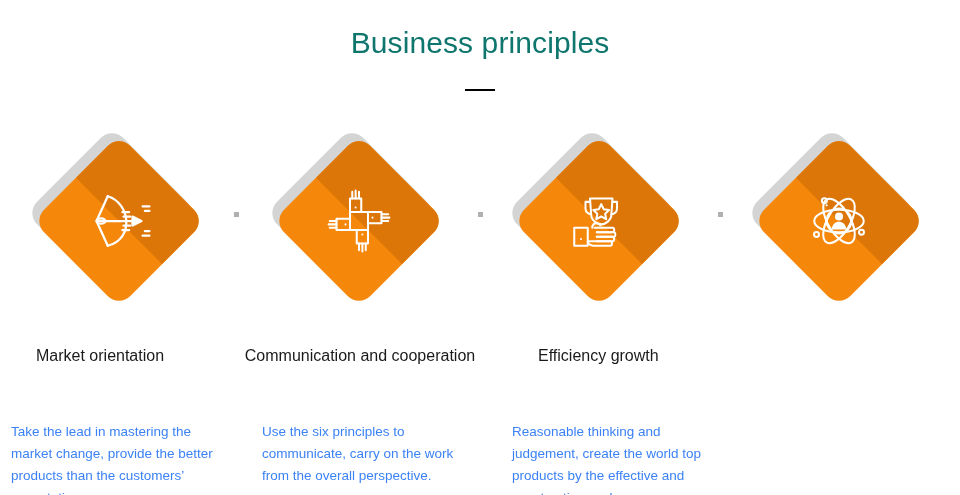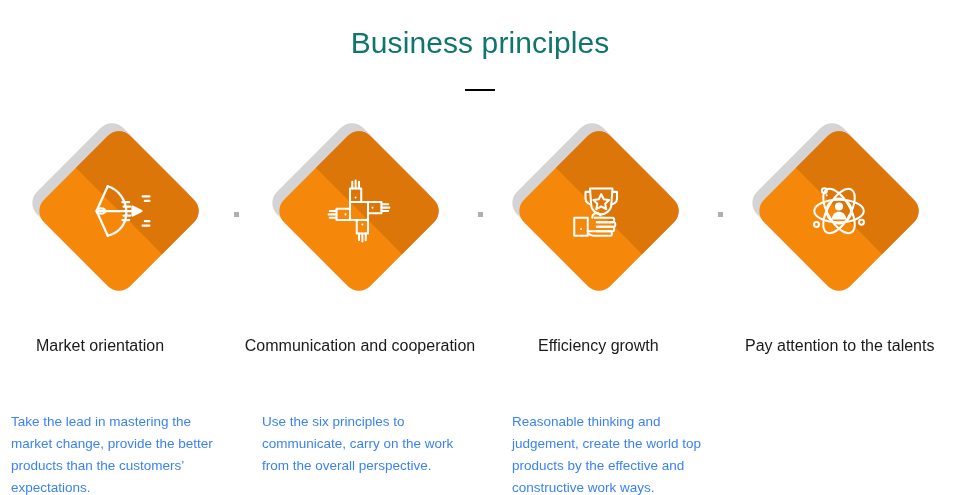--- a/index.html
+++ b/index.html
@@ -41,21 +41,21 @@
   
   .columns {
     position: absolute;
     left: 0;
     top: 0;
     width: 960px;
     height: 495px;
   }
   .col {
     position: absolute;
-    top: 2px;
+    top: 12px;
     width: 240px;
     height: 393px;
   }
   .col-0 { left: 0px; }
   .col-1 { left: 240px; }
   .col-2 { left: 480px; }
   .col-3 { left: 720px; }
 
   
   .badge {
@@ -273,20 +273,19 @@
           <circle cx="32" cy="28" r="3.6" fill="#ffffff" stroke="none"></circle>
           <path d="M25.5 39.5 C26 34.5, 29 32.6, 32 32.6 C35 32.6, 38 34.5, 38.5 39.5 Z" fill="#ffffff" stroke="none"></path>
 
           <circle cx="19" cy="14" r="2.2"></circle>
           <circle cx="12" cy="44" r="2.2"></circle>
           <circle cx="52" cy="42" r="2.2"></circle>
           <circle cx="21" cy="18" r="1" fill="#ffffff" stroke="none"></circle>
         </svg>
       </div>
     </div>
-    <div class="card-title">Pay attention to the talents</div>
   </div>
 
 </div>
 
 <div class="sep-dot sep-0"></div>
 <div class="sep-dot sep-1"></div>
 <div class="sep-dot sep-2"></div>
 
 </body></html>

